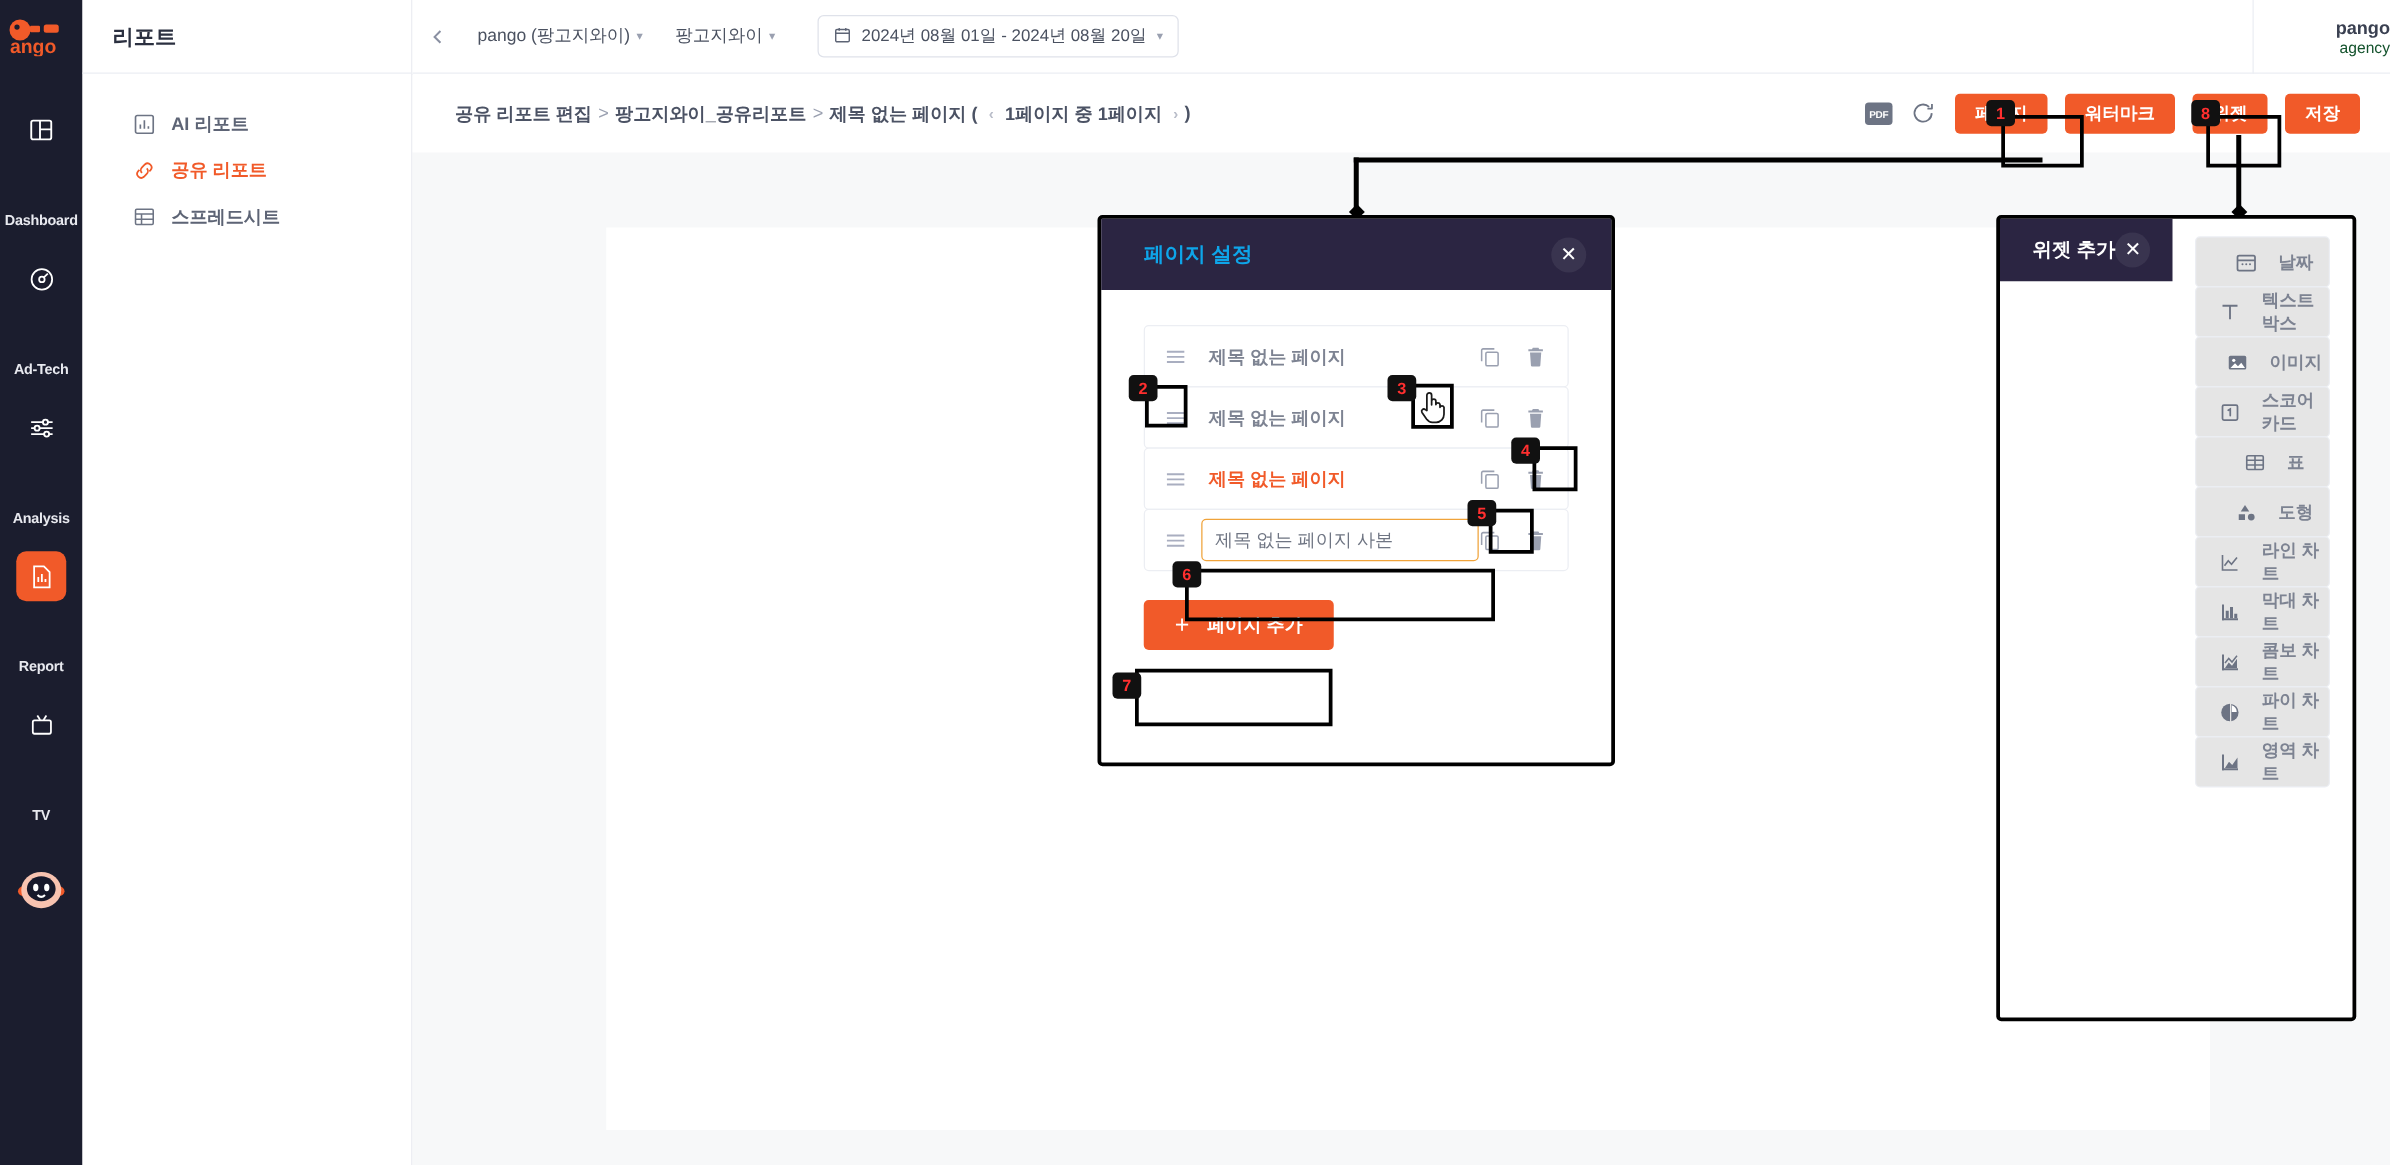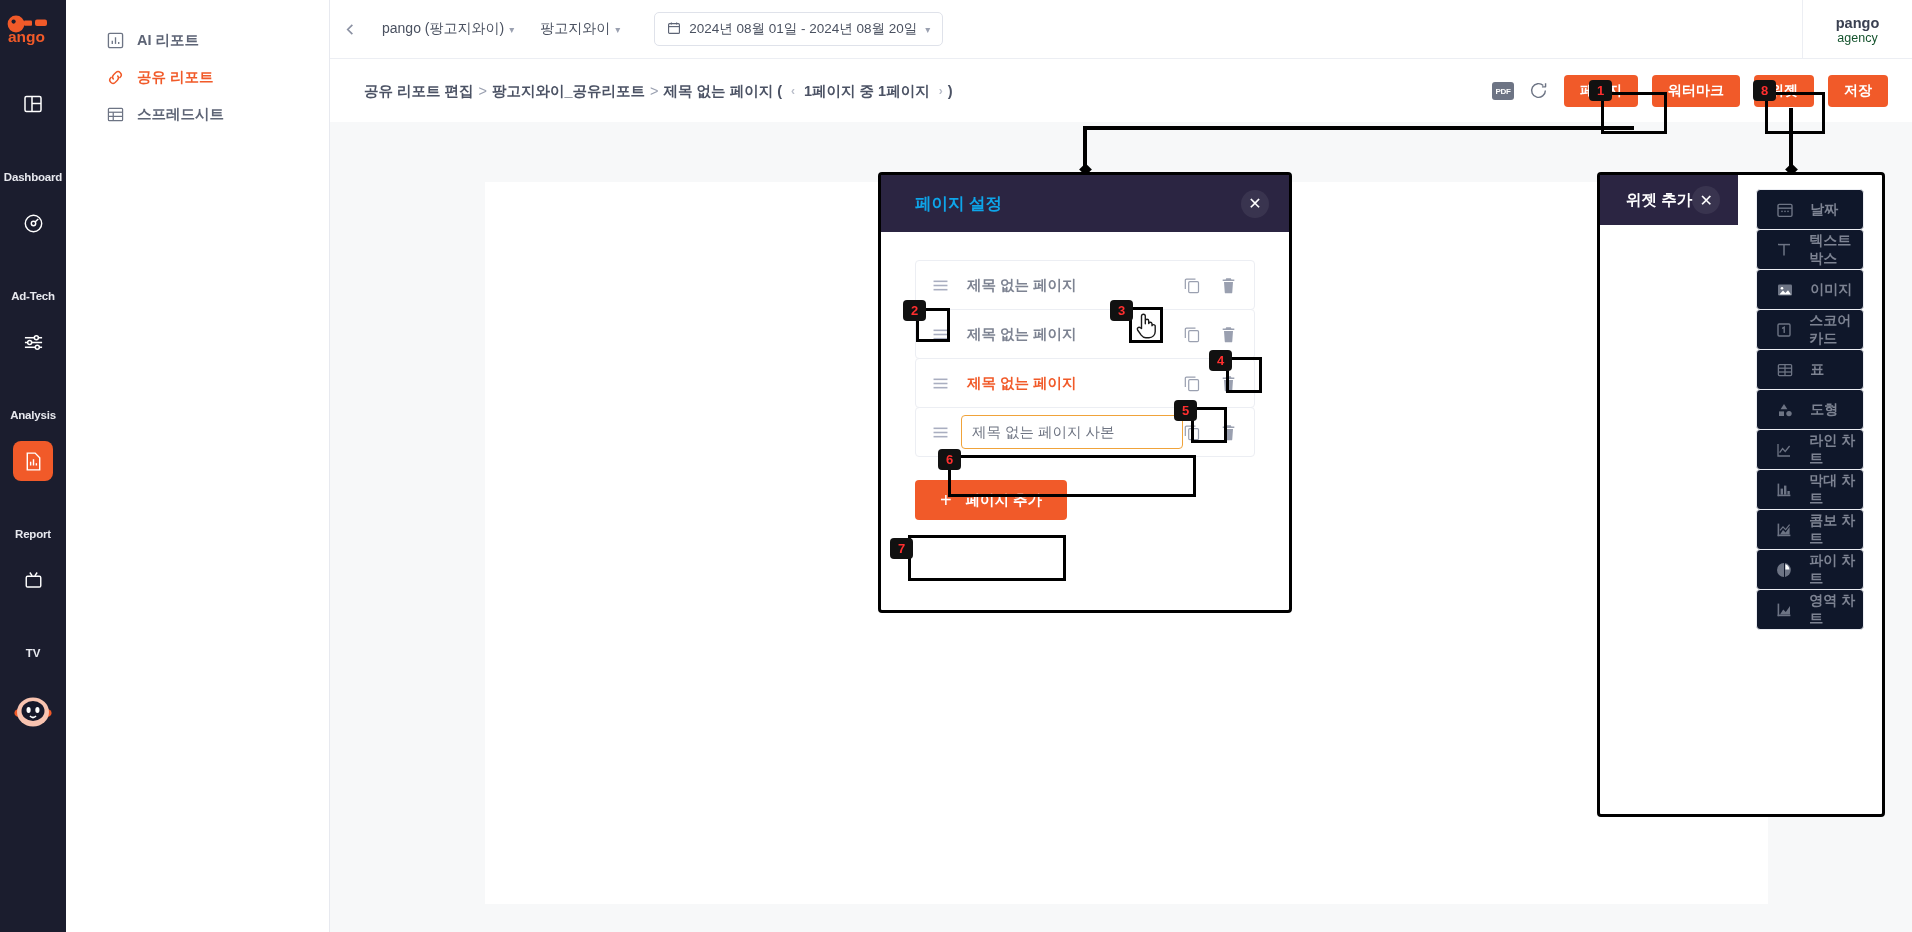--- a/index.html
+++ b/index.html
@@ -73,21 +73,21 @@
   .crumb-select.second { margin-left: 26px; }
   .caret { color: #9aa0b0; font-size: 10px; }
   .daterange {
     margin-left: 34px; height: 34px; border: 1px solid #dfe2ea; border-radius: 5px;
     display: flex; align-items: center; gap: 8px; padding: 0 12px;
     font-size: 13.5px; color: #4a5160; cursor: pointer; white-space: nowrap;
   }
   .acct {
     position: absolute; right: 0; top: 0; height: 59px; width: 110px;
     border-left: 1px solid #eceef3;
-    display: flex; flex-direction: column; align-items: center; justify-content: center;
+    display: flex; flex-direction: column; align-items: flex-end; justify-content: center;
     cursor: pointer;
   }
   .acct-name { font-size: 14.5px; font-weight: 700; color: #3a4051; }
   .acct-sub { font-size: 12.5px; color: #14532d; margin-top: 0; }
 
   
   .actionbar {
     position: absolute; left: 330px; top: 60px; right: 0; height: 62px;
     background: #ffffff;
     display: flex; align-items: center;
@@ -180,21 +180,21 @@
   .widget-head {
     background: #2b2542; height: 50px; display: flex; align-items: center;
     padding: 0 18px 0 26px; justify-content: space-between; flex: none;
   }
   .widget-title { color: #fff; font-size: 15.5px; font-weight: 700; }
   .widget-list { padding: 14px 18px 0 18px; overflow: hidden; }
   .widget-item {
     display: flex; align-items: center; gap: 16px; height: 41px;
     border: 1px solid #eceef3; border-radius: 4px; padding-left: 18px;
     font-size: 14px; color: #7d8392; font-weight: 600; cursor: pointer;
-    background: #0f172a; margin-bottom: 0px;
+    background: #e5e5e5; margin-bottom: 0px; justify-content: center;
   }
   .widget-item + .widget-item { margin-top: -1px; }
   .w-ic { color: #6d7484; width: 19px; height: 19px; display: flex; align-items:center; justify-content:center; }
 
   
   .badge {
     position: absolute; background: #111111; color: #ff2f2f;
     font-size: 13px; font-weight: 700; border-radius: 4px;
     width: 23px; height: 21px; display: flex; align-items: center; justify-content: center;
     z-index: 60; font-family: "Liberation Sans", sans-serif;
@@ -287,20 +287,21 @@
         <ellipse cx="22" cy="23" rx="16" ry="14.5" fill="#f8c3b0"></ellipse>
         <ellipse cx="22" cy="22" rx="11.5" ry="10" fill="#16182a"></ellipse>
         <ellipse cx="17.6" cy="21" rx="2.1" ry="3" fill="#ffffff"></ellipse>
         <ellipse cx="26.4" cy="21" rx="2.1" ry="3" fill="#ffffff"></ellipse>
         <path d="M19 27 q3 3 6 0" stroke="#ffffff" stroke-width="1.7" fill="none"></path>
       </svg>
     </div>
   </nav>
 
   <aside class="subnav">
+    <div class="subnav-head">리포트</div>
     <div class="subnav-list">
 
       <div class="subnav-item">
         <span class="ic">
           <svg width="17" height="17" viewBox="0 0 18 18" fill="none" stroke="#6d7484" stroke-width="1.4">
             <rect x="1.5" y="1.5" width="15" height="15" rx="1.5"></rect>
             <line x1="5.6" y1="12.6" x2="5.6" y2="9.2"></line>
             <line x1="9" y1="12.6" x2="9" y2="5.6"></line>
             <line x1="12.4" y1="12.6" x2="12.4" y2="10.6"></line>
           </svg>

